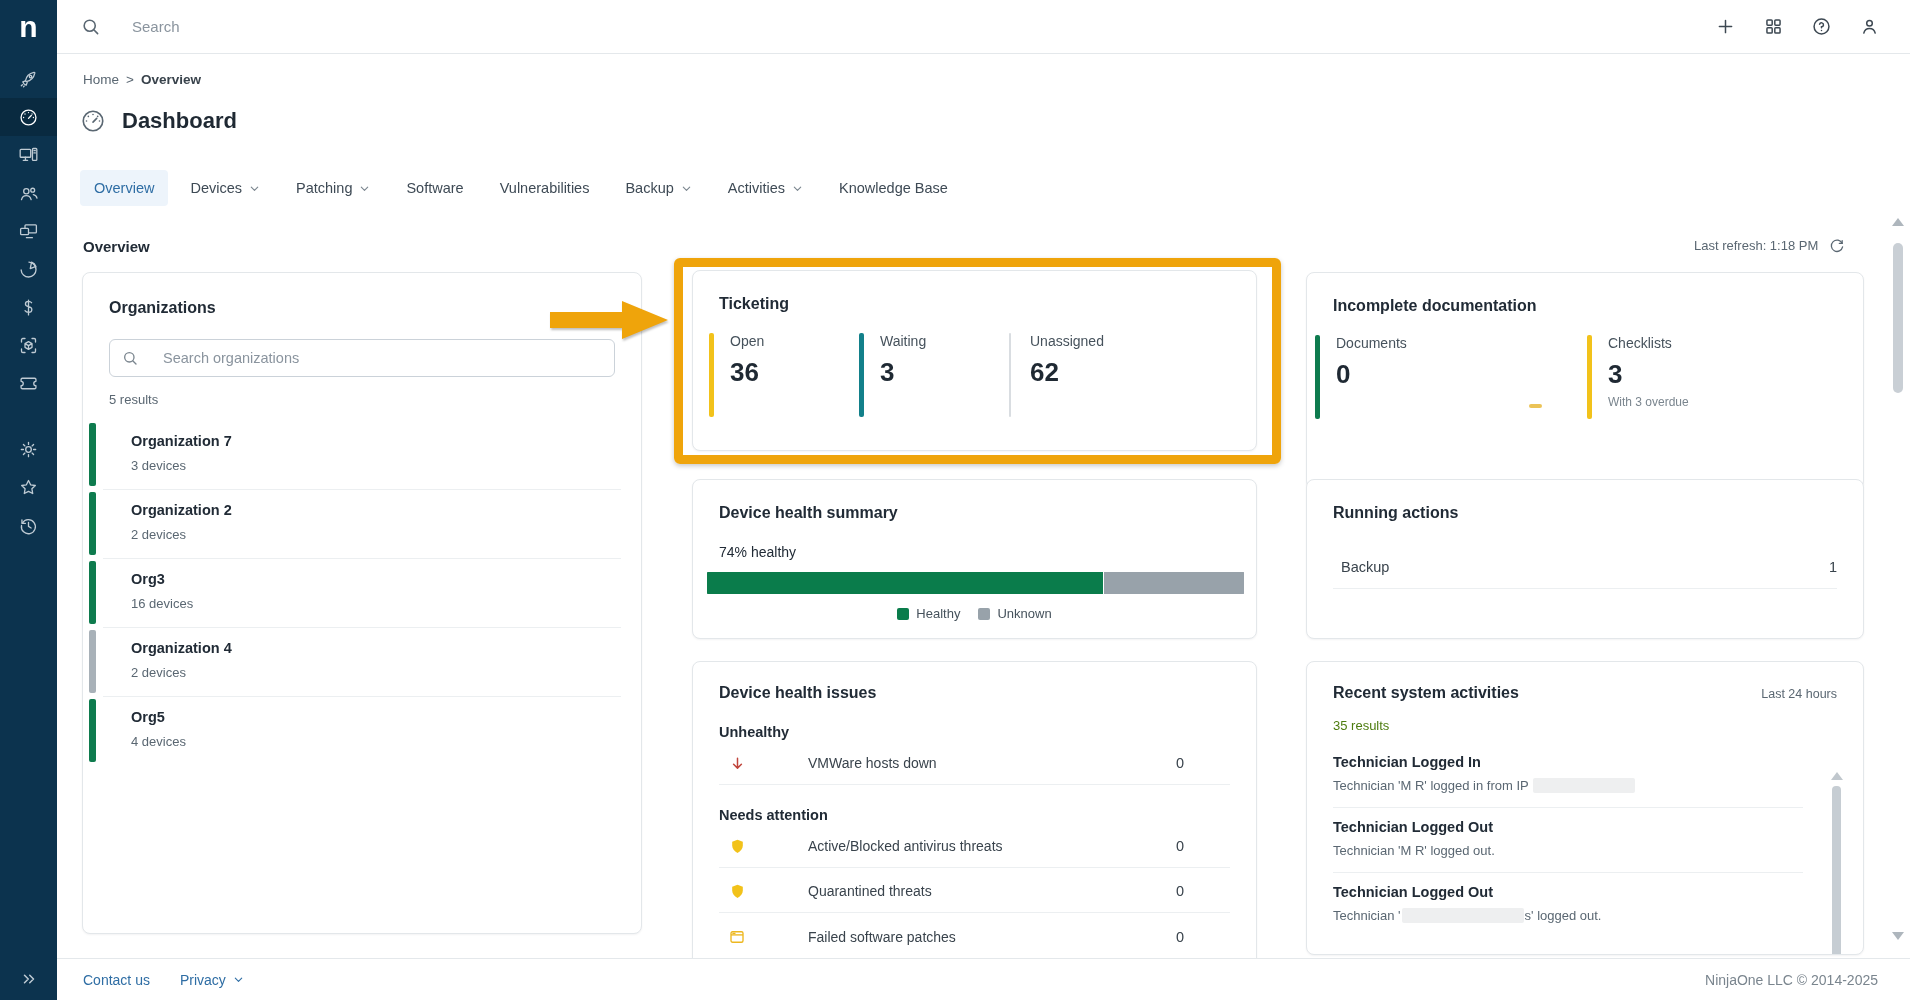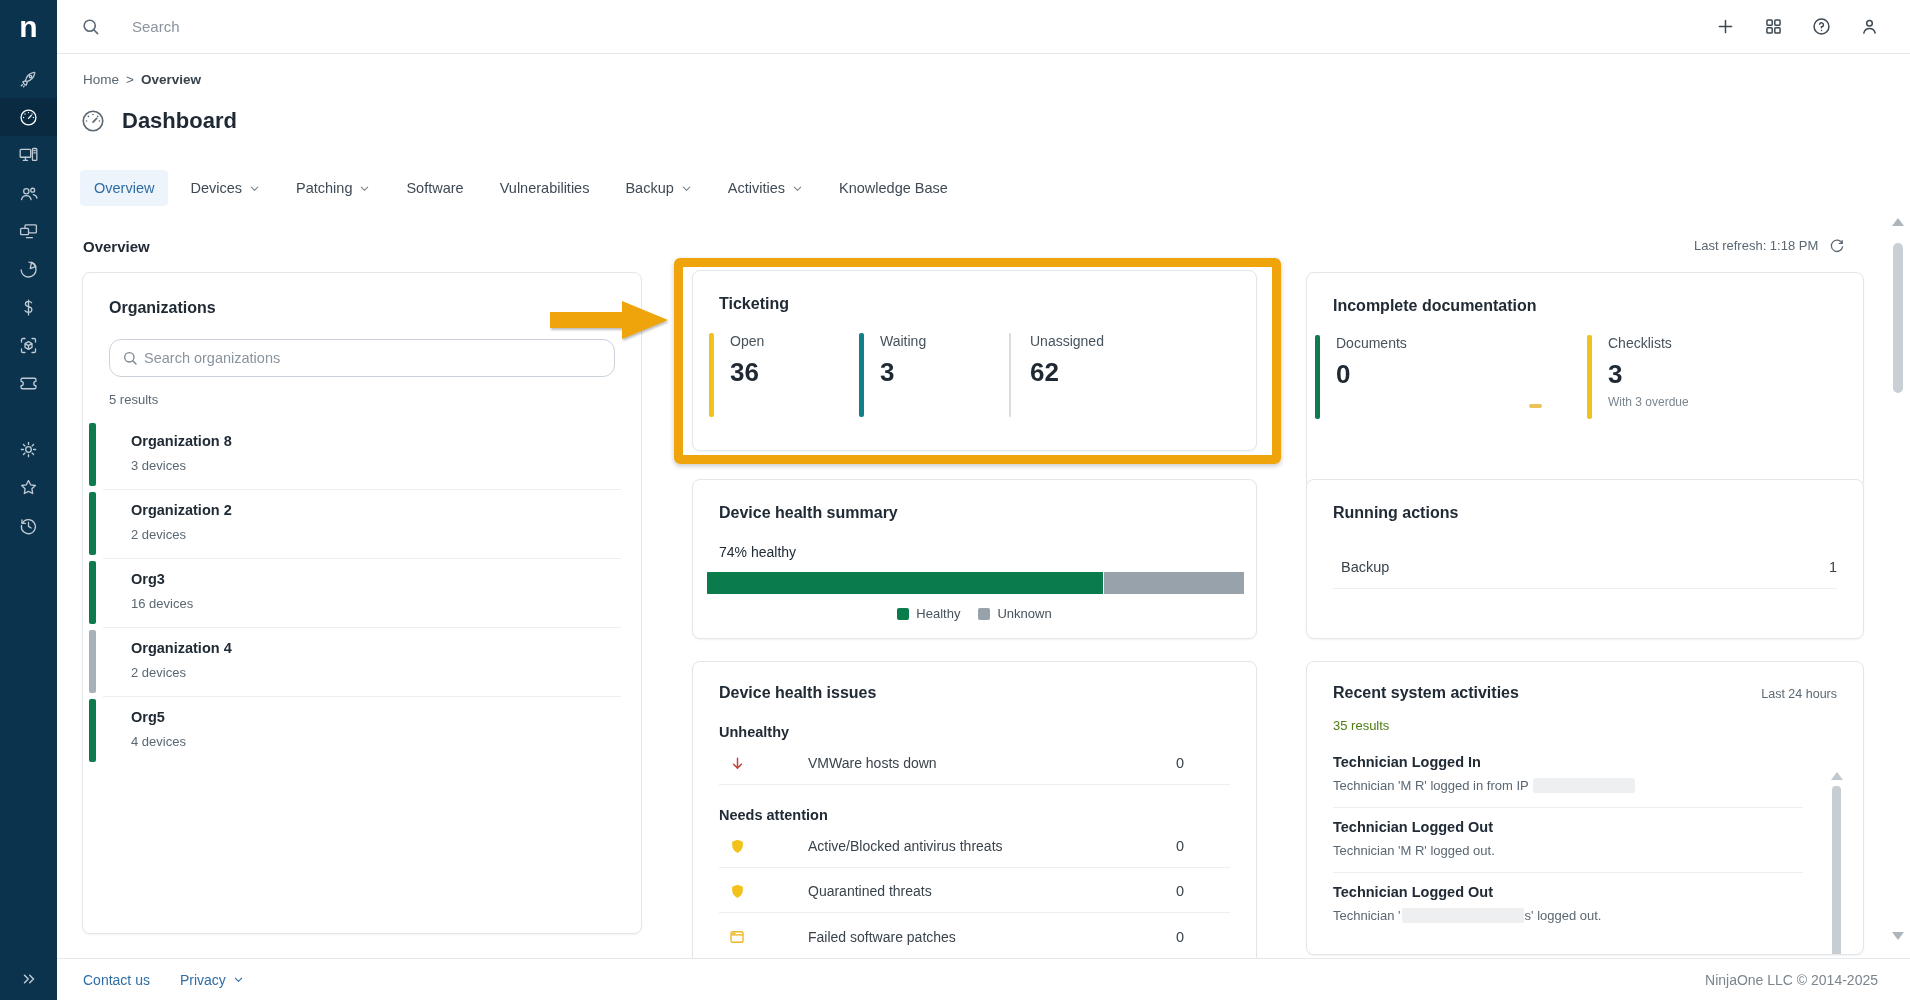--- a/index.html
+++ b/index.html
@@ -43,21 +43,21 @@
   .section-heading { position:absolute; left:83px; top:238px; font-size:15px; font-weight:600; color:#212B36; }
   .last-refresh { position:absolute; top:237px; left:1694px; display:flex; align-items:center; gap:10px; color:#5A6772; font-size:13px; }
   .last-refresh .refresh { color:#5A6772; cursor:pointer; }
 
   
   .card { position:absolute; background:#fff; border:1px solid #E3E7EA; border-radius:8px; box-shadow:0 1px 2px rgba(16,24,40,.05); }
   .card-title { font-size:16px; font-weight:600; color:#212B36; }
 
   
   .org-card { left:82px; top:272px; width:560px; height:662px; padding:26px 26px 0; }
-  .org-search { margin-top:22px; height:38px; border:1px solid #CBD2D9; border-radius:12px; display:flex; align-items:center; gap:4px; padding:0 12px; color:#7A858E; }
+  .org-search { margin-top:22px; height:38px; border:1px solid #CBD2D9; border-radius:6px; display:flex; align-items:center; gap:23px; padding:0 12px; color:#7A858E; }
   .org-search input { border:none; outline:none; font-size:14.5px; flex:1; font-family:inherit; color:#39434C; background:transparent; }
   .org-search input::placeholder { color:#8A949E; }
   .org-results { margin-top:15px; font-size:13px; color:#5A6772; }
   .org-list { margin:13px -26px 0; }
   .org-item { position:relative; height:69px; cursor:pointer; }
   .org-item + .org-item::before { content:""; position:absolute; left:20px; right:20px; top:0; height:1px; background:#ECEFF1; }
   .org-bar { position:absolute; left:6px; top:3px; bottom:3px; width:7px; border-radius:2px; }
   .org-name { position:absolute; left:48px; top:13px; font-size:14.5px; font-weight:600; color:#212B36; }
   .org-devices { position:absolute; left:48px; top:38px; font-size:13px; color:#5A6772; }
 
@@ -379,21 +379,21 @@
           <circle cx="11" cy="11" r="7"></circle>
           <path d="M16.5 16.5L21 21"></path>
         </svg>
       </span>
     <input type="text" placeholder="Search organizations" style="">
   </div>
   <div class="org-results">5 results</div>
   <div class="org-list">
     <div class="org-item">
       <div class="org-bar" style="background-color: rgb(14, 123, 78);"></div>
-      <div class="org-name">Organization 8</div>
+      <div class="org-name">Organization 7</div>
       <div class="org-devices">3 devices</div>
     </div>
     <div class="org-item">
       <div class="org-bar" style="background-color: rgb(14, 123, 78);"></div>
       <div class="org-name">Organization 2</div>
       <div class="org-devices">2 devices</div>
     </div>
     <div class="org-item">
       <div class="org-bar" style="background-color: rgb(14, 123, 78);"></div>
       <div class="org-name">Org3</div>

